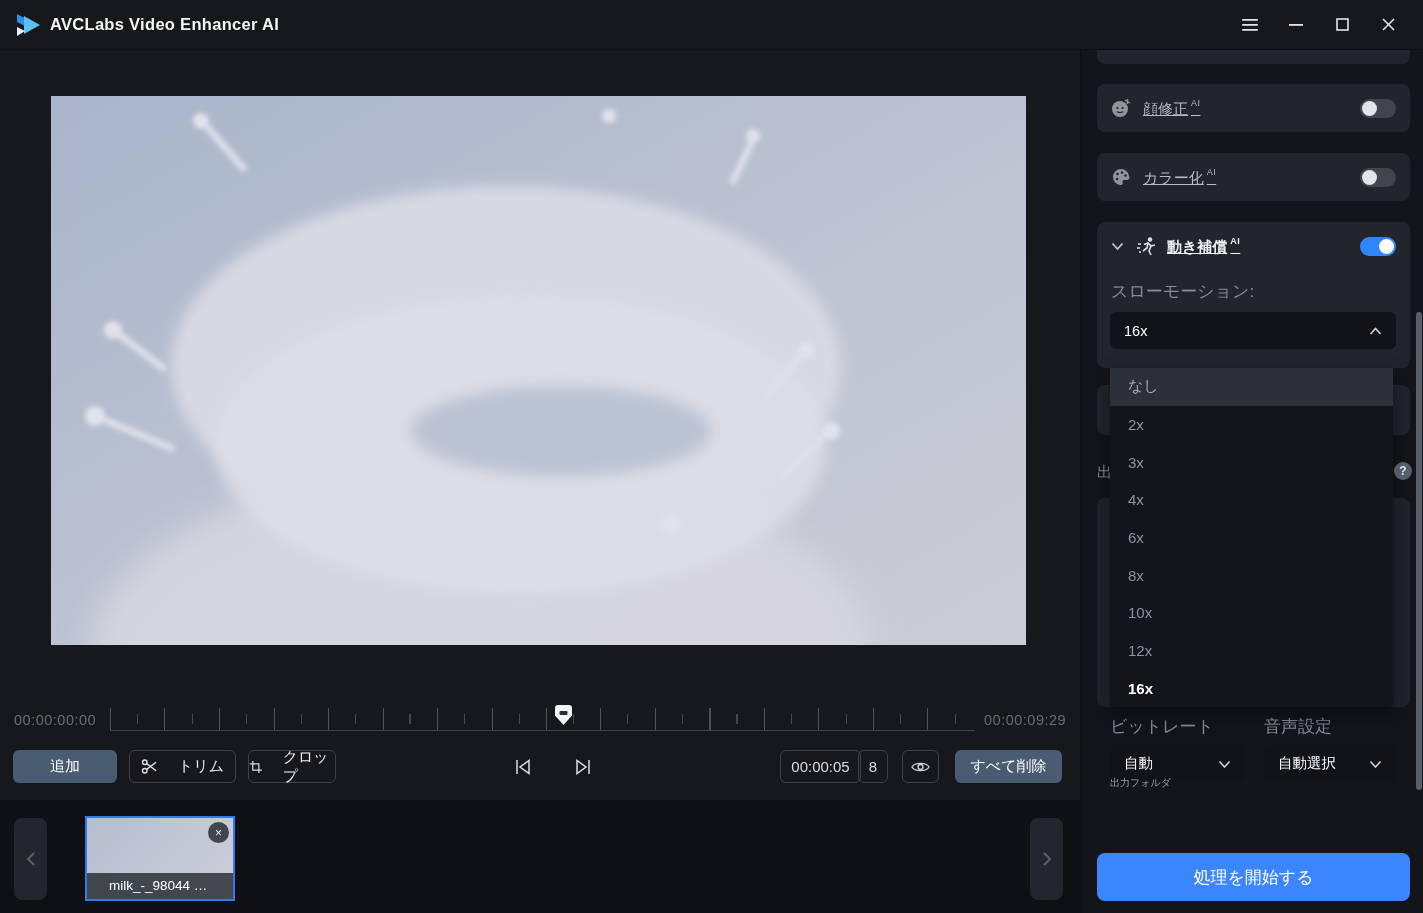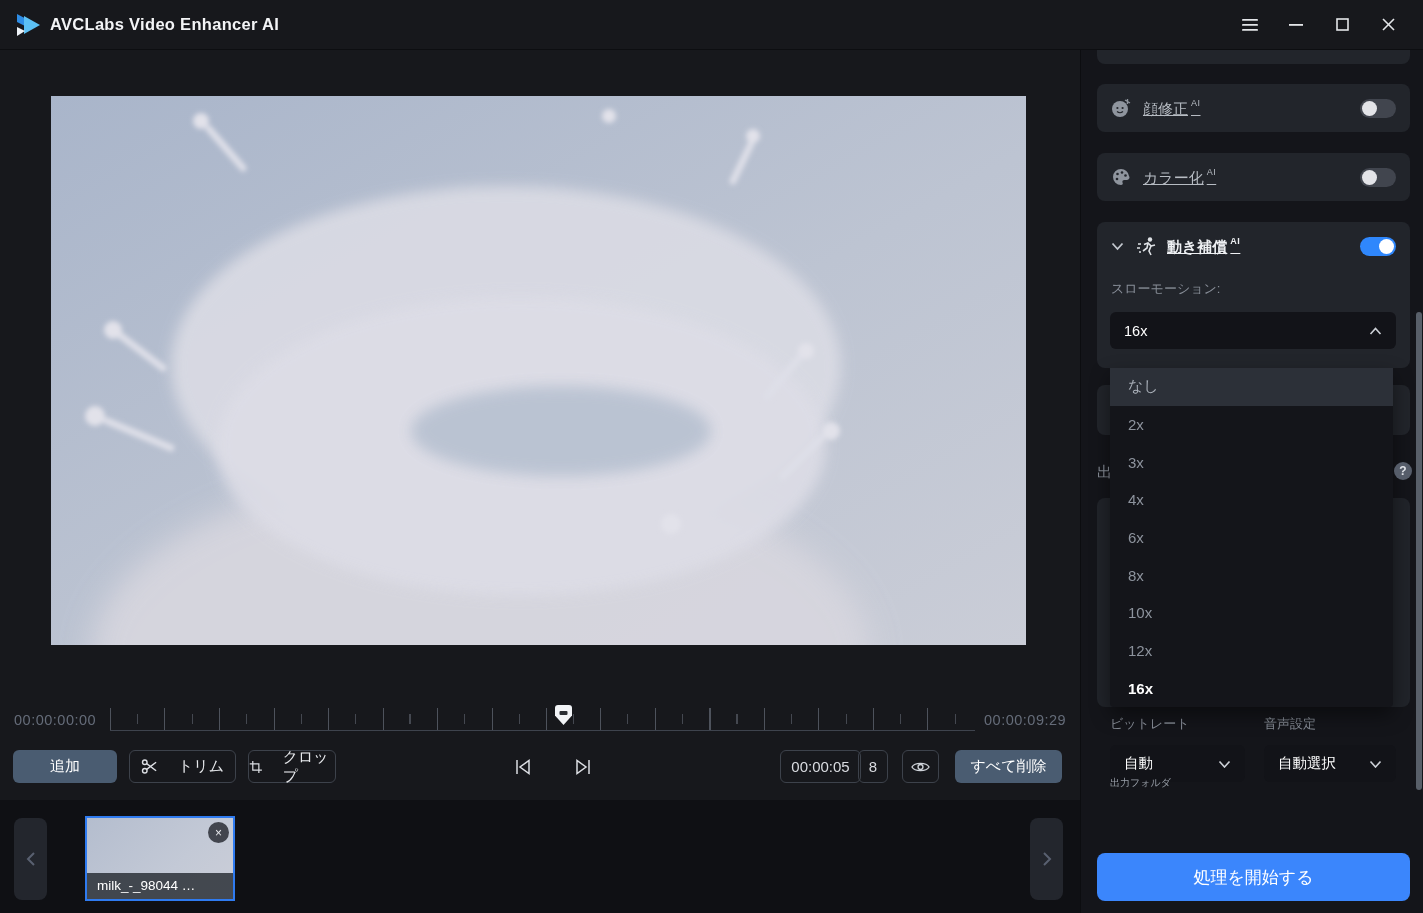--- a/index.html
+++ b/index.html
@@ -40,38 +40,38 @@
   .field { top:750px; height:33px; border:1px solid #3d424b; border-radius:6px; background:transparent;
            color:#d9dbe0; font-size:15px; text-align:center; font-family:"Liberation Sans",sans-serif; }
 
   
   .clip-strip-bg { left:0; top:800px; width:1080px; height:113px; background:#0f1014; }
   .strip-btn { top:818px; width:33px; height:82px; background:#23262d; border-radius:8px;
     display:flex; align-items:center; justify-content:center; cursor:pointer; }
   .thumb { left:85px; top:816px; width:150px; height:85px; border:2px solid #2f7bf0; cursor:pointer;
     background:linear-gradient(135deg,#b4bdce 0%,#c3c9d6 60%,#cbced8 100%); }
   .thumb-name { position:absolute; left:0; right:0; bottom:0; height:26px; background:rgba(30,34,41,.78);
-    color:#fff; font-size:13.5px; line-height:26px; padding-left:10px; white-space:nowrap; overflow:hidden; }
+    color:#fff; font-size:13.5px; line-height:26px; padding-left:22px; white-space:nowrap; overflow:hidden; }
   .thumb-close { position:absolute; top:4px; right:4px; width:21px; height:21px; border-radius:50%;
     background:rgba(54,58,66,.92); color:#e9eaee; font-size:12px; display:flex; align-items:center;
     justify-content:center; cursor:pointer; }
 
   
   .sidebar-bg { left:1080px; top:50px; width:343px; height:863px; background:#14151a; border-left:1px solid #0c0d10; }
   .panel { left:1097px; width:313px; background:#22252b; border-radius:8px; }
   .panel-row { display:flex; align-items:center; height:48px; padding:0 14px; }
   .panel-label { margin-left:12px; font-size:15px; color:#b7bcc3;text-decoration:underline; }
   .panel-label.bright { color:#eef0f3; font-weight:bold; }
   .ai-sup { font-size:9px; vertical-align:8px; margin-left:3px; letter-spacing:.5px; }
   .toggle { margin-left:auto; width:36px; height:19px; border-radius:10px; background:#41454e; position:relative; cursor:pointer; }
   .toggle .knob { position:absolute; top:2px; left:2px; width:15px; height:15px; border-radius:50%; background:#e3e4e8; }
   .toggle.on { background:#2f87fc; }
   .toggle.on .knob { left:auto; right:2px; background:#fff; }
 
-  .side-label { font-size:13px; color:#878d97; }
+  .side-label { font-size:17px; color:#878d97; }
   .select { background:#121318; border-radius:6px; height:37px; display:flex; align-items:center;
     padding:0 14px; color:#fff; font-size:14.5px; cursor:pointer; }
   .select .chev { margin-left:auto; }
 
   .dropdown { left:1110px; top:368px; width:283px; height:339px; background:#14151a; z-index:30;
     border-radius:0 0 4px 4px; box-shadow:0 8px 20px rgba(0,0,0,.45); display:flex; flex-direction:column; }
   .dd-item { flex:1; display:flex; align-items:center; padding-left:18px; font-size:15px; color:#8d939d; cursor:pointer; }
   .dd-item.hover { background:#2c3038; color:#aab0b9; }
   .dd-item.selected { color:#ffffff; font-weight:bold; }
 

